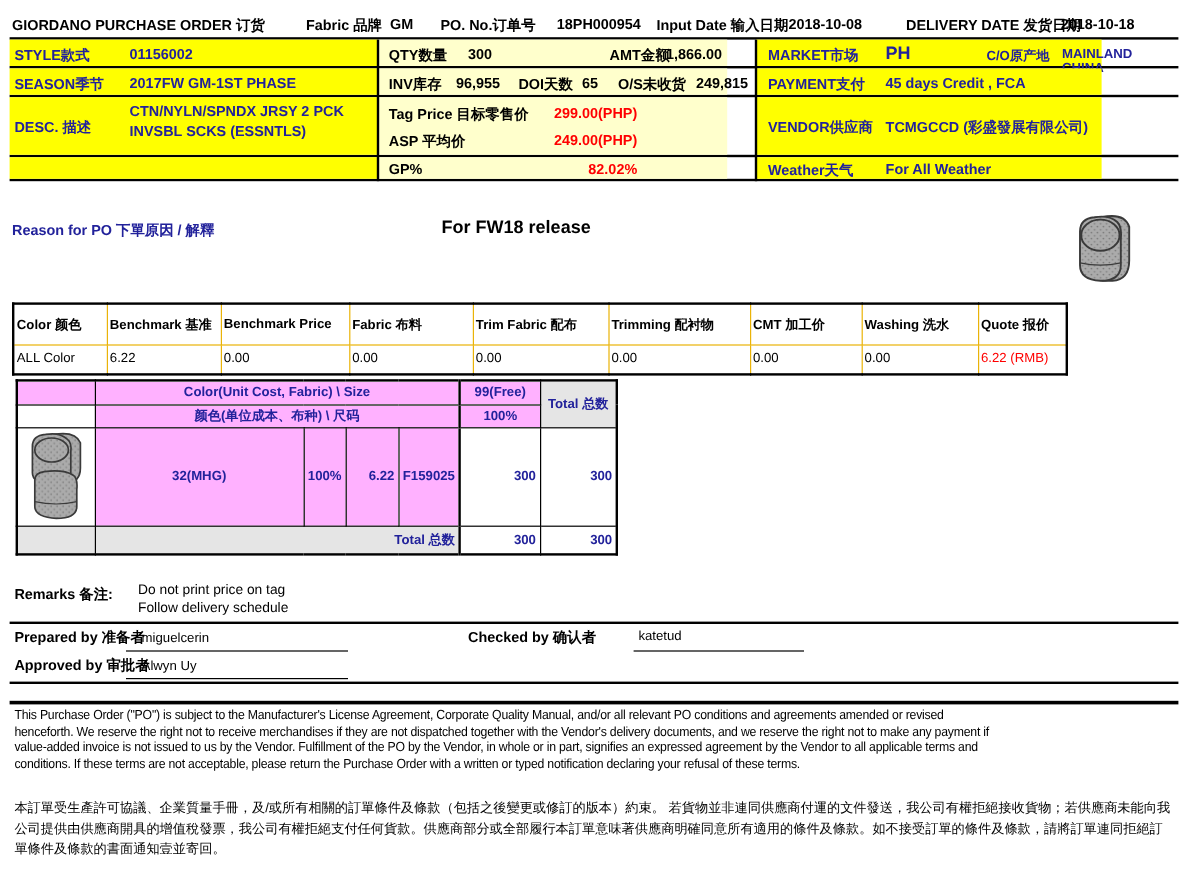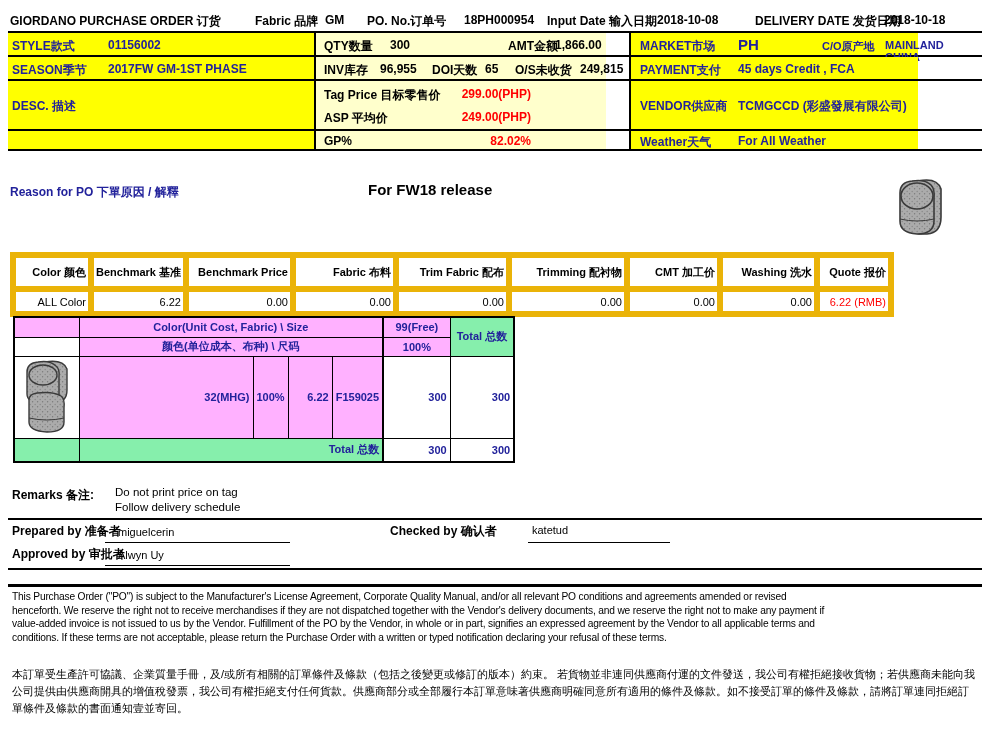--- a/index.html
+++ b/index.html
@@ -19,31 +19,31 @@
   .sec.l{left:0;width:307px;background:#FFFF00}
   .sec.m{left:307px;width:291px;background:#FFFFCC}
   .sec.r{left:622px;width:288px;background:#FFFF00}
   .vsep{position:absolute;top:0;width:2px;height:100%;background:#000;z-index:3}
   .hline{position:absolute;background:#000;height:1.5px}
   .hline.thick{height:2.5px}
   .uline{position:absolute;background:#000;height:1px}
   
   table{border-collapse:collapse;table-layout:fixed}
   .bench{position:absolute;left:10px;top:252px;border:2px solid #000}
-  .bench th,.bench td{border:6px solid #eab308;font-size:11px;text-align:right;padding:1px 2px;overflow:hidden}
+  .bench th,.bench td{border:1px solid #eab308;font-size:11px;text-align:left;padding:1px 2px;overflow:hidden}
   .bench th{font-weight:bold;height:34px;vertical-align:middle}
   .bench td{height:25px;font-weight:normal}
   
   .ptab{position:absolute;left:13px;top:316px;border:2px solid #000}
   .ptab td{border:1px solid #000;font-size:11px;font-weight:bold;color:#22229B;padding:1px 3px;overflow:hidden;vertical-align:middle}
   .pk{background:#FFB1FF}
-  .pks{background:#86efac}
+  .pks{background:#e5e5e5}
   .wht{background:#fff}
   .tr-h1{height:20px}.tr-h2{height:19px}.tr-d{height:82px}.tr-t{height:24px}
-  .ctr{text-align:center}.rgt{text-align:right}.lft{text-align:right}
+  .ctr{text-align:center}.rgt{text-align:right}.lft{text-align:center}
   .thickL{border-left:2px solid #000 !important}
   .engpara{position:absolute;left:12px;top:590px;width:880px;font-size:11px;line-height:13.6px;
            letter-spacing:-0.2px;transform:scaleX(0.93);transform-origin:0 0}
   .zhpara{position:absolute;left:12px;top:666px;width:966px;font-size:11px;line-height:17px}
   .sockbox{position:absolute}
 </style>
 </head>
 <body>
 
 <div class="page">
@@ -98,20 +98,21 @@
       </div>
       <div class="sec r">
         <span class="abs b f12 navy" style="left:10px;top:5px">PAYMENT支付</span>
         <span class="abs b f12 navy" style="left:108px;top:5px">45 days Credit , FCA</span>
       </div>
     </div>
 
     <div class="grow h50">
       <div class="sec l">
         <span class="abs b f12 navy" style="left:4px;top:17px">DESC. 描述</span>
+        <span class="abs b f12 navy" style="left:100px;top:4px;width:218px;line-height:16px">CTN/NYLN/SPNDX JRSY 2 PCK INVSBL SCKS (ESSNTLS)</span>
       </div>
       <div class="sec m">
         <span class="abs b f12" style="left:9px;top:6px">Tag Price 目标零售价</span>
         <span class="abs b f12 red" style="right:75px;top:6px">299.00(PHP)</span>
         <span class="abs b f12" style="left:9px;top:29px">ASP 平均价</span>
         <span class="abs b f12 red" style="right:75px;top:29px">249.00(PHP)</span>
       </div>
       <div class="sec r">
         <span class="abs b f12 navy" style="left:10px;top:17px">VENDOR供应商</span>
         <span class="abs b f12 navy" style="left:108px;top:17px">TCMGCCD (彩盛發展有限公司)</span>

